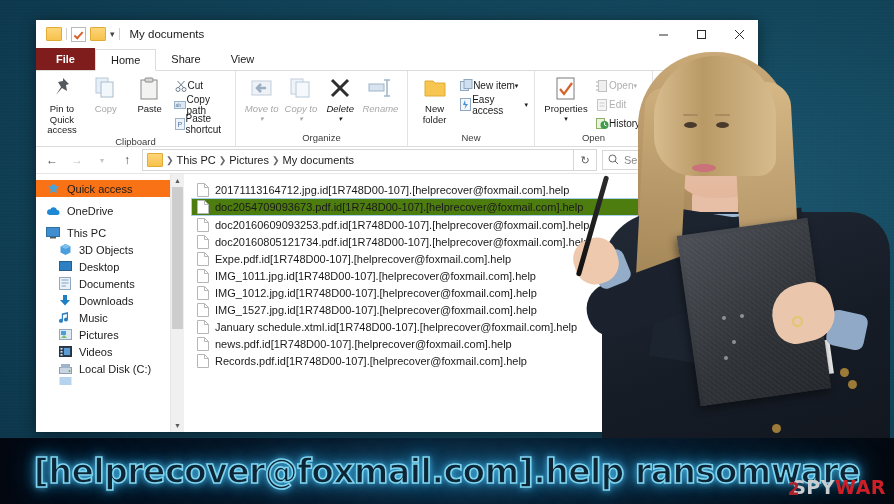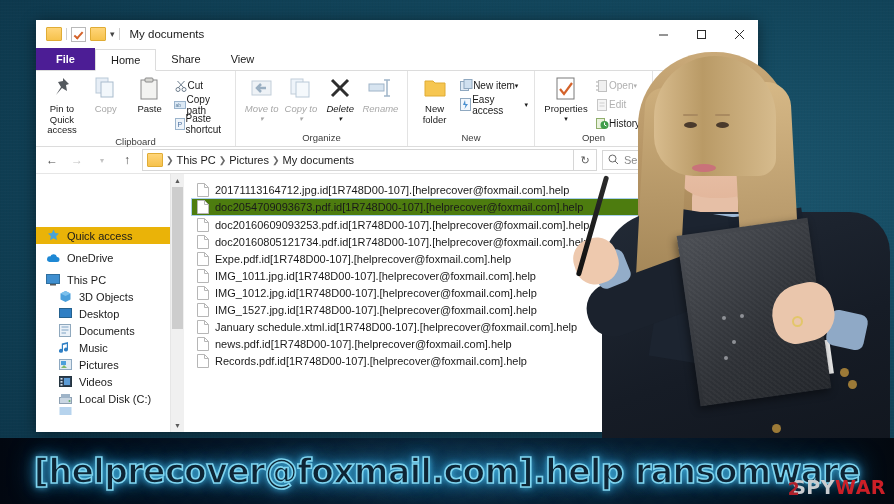--- a/index.html
+++ b/index.html
@@ -24,21 +24,21 @@
   .qprop{width:13px;height:13px;border:1px solid #b9b9b9;background:#fff;position:relative;}
   .qprop:after{content:"";position:absolute;left:2px;top:4px;width:7px;height:3px;border-left:2px solid #d4622a;border-bottom:2px solid #d4622a;transform:rotate(-48deg);}
   .qcaret{font-size:9px;color:#444;line-height:1;}
   .wtitle{font-size:11.5px;color:#1a1a1a;margin-left:10px;}
   .wbtns{position:absolute;right:0;top:0;height:28px;display:flex;}
   .wbtn{width:38px;height:28px;display:flex;align-items:center;justify-content:center;font-size:11px;color:#2b2b2b;}
   .wbtn svg{display:block;}
 
   .tabs{height:22px;display:flex;align-items:flex-end;background:#fff;flex:0 0 auto;padding-left:0;}
   .tab{font-size:11px;padding:4px 15px 4px;color:#1a1a1a;height:22px;box-sizing:border-box;display:flex;align-items:center;}
-  .tab.file{background:#4c1d95;color:#fff;font-weight:600;padding:4px 20px;}
+  .tab.file{background:#7f1d1d;color:#fff;font-weight:600;padding:4px 20px;}
   .tab.active{border:1px solid #dcdcdc;border-bottom:1px solid #fff;background:#fff;position:relative;top:1px;}
 
   .ribbon{height:75px;border-top:1px solid #dcdcdc;border-bottom:1px solid #dcdcdc;background:#fff;display:flex;flex:0 0 auto;}
   .rgroup{display:flex;flex-direction:column;justify-content:space-between;border-right:1px solid #e3e3e3;padding:4px 6px 2px;box-sizing:border-box;}
   .ritems{display:flex;align-items:flex-start;gap:4px;}
   .rlabel{text-align:center;font-size:9.5px;color:#3c3c3c;padding-bottom:1px;}
   .big{display:flex;flex-direction:column;align-items:center;width:56px;font-size:9.5px;color:#1a1a1a;line-height:1.12;text-align:center;}
   .big .gl{height:26px;display:flex;align-items:center;justify-content:center;margin-bottom:3px;}
   .big.dim{color:#a8a8a8;}
   .small-col{display:flex;flex-direction:column;justify-content:center;gap:2px;padding-top:2px;}
@@ -51,21 +51,21 @@
   .navbtn.dim{color:#c3c3c3;}
   .crumbbox{flex:1;height:20px;border:1px solid #d6d6d6;background:#fff;display:flex;align-items:center;padding:0 4px;gap:3px;font-size:11px;color:#1a1a1a;min-width:0;}
   .crumbbox .sep{color:#6a6a6a;font-size:9px;}
   .refresh{width:22px;height:20px;border:1px solid #d6d6d6;border-left:none;display:flex;align-items:center;justify-content:center;color:#555;font-size:11px;}
   .searchbox{width:150px;height:20px;border:1px solid #d6d6d6;display:flex;align-items:center;gap:5px;padding:0 5px;font-size:11px;color:#8a8a8a;box-sizing:border-box;}
 
   .body{flex:1;display:flex;min-height:0;border-top:1px solid #e6e6e6;}
   .nav{width:148px;position:relative;background:#fff;display:flex;}
   .navlist{flex:1;padding-top:6px;overflow:hidden;}
   .nitem{display:flex;align-items:center;gap:7px;height:17px;font-size:11px;color:#1a1a1a;padding-left:10px;}
-  .nitem.sel{background:#eab308;margin-top:47px;}
+  .nitem.sel{background:#f97316;}
   .nitem.ind{padding-left:22px;}
   .nico{width:14px;height:14px;display:flex;align-items:center;justify-content:center;flex:0 0 14px;}
   .navscroll{width:13px;background:#f0f0f0;border-left:1px solid #e6e6e6;position:relative;}
   .navscroll .arw{height:13px;display:flex;align-items:center;justify-content:center;font-size:7px;color:#5a5a5a;}
   .navscroll .arw.bot{position:absolute;bottom:0;left:0;right:0;}
   .navthumb{position:absolute;left:1px;right:1px;top:13px;height:142px;background:#cdcdcd;}
 
   .files{flex:1;background:#fff;padding:7px 0 0 8px;}
   .frow{display:flex;align-items:center;gap:6px;height:17.1px;padding-left:5px;font-size:11px;color:#1a1a1a;white-space:nowrap;box-sizing:border-box;}
   .frow.hl{background:#4d7c0f;border:1px solid #a8cfeb;height:18px;margin-left:-1px;}
@@ -489,20 +489,28 @@
                 <line x1="2.5" y1="3" x2="9.5" y2="3" stroke="#7fa3c4"></line>
                 <line x1="2.5" y1="6" x2="9.5" y2="6" stroke="#7fa3c4"></line>
                 <line x1="2.5" y1="9" x2="7" y2="9" stroke="#7fa3c4"></line>
               </svg>
           </span>
           <span>Documents</span>
         </div>
         <div class="nitem ind">
           <span class="nico">
             <svg width="12" height="13">
+                <path d="M4 1h4v5h3l-5 5.5L1 6h3z" fill="#1e7fc4"></path>
+              </svg>
+          </span>
+          <span>Downloads</span>
+        </div>
+        <div class="nitem ind">
+          <span class="nico">
+            <svg width="12" height="13">
                 <path d="M9 1v7.5a2 2 0 11-1.2-1.8V3L4 4v5.8a2 2 0 11-1.2-1.8V2.5z" fill="#2f7fc4"></path>
               </svg>
           </span>
           <span>Music</span>
         </div>
         <div class="nitem ind">
           <span class="nico">
             <svg width="13" height="11">
                 <rect x="0.5" y="0.5" width="12" height="10" fill="#dfe9f2" stroke="#8da8c0"></rect>
                 <rect x="2" y="2" width="5" height="4" fill="#4a9fdb"></rect>

